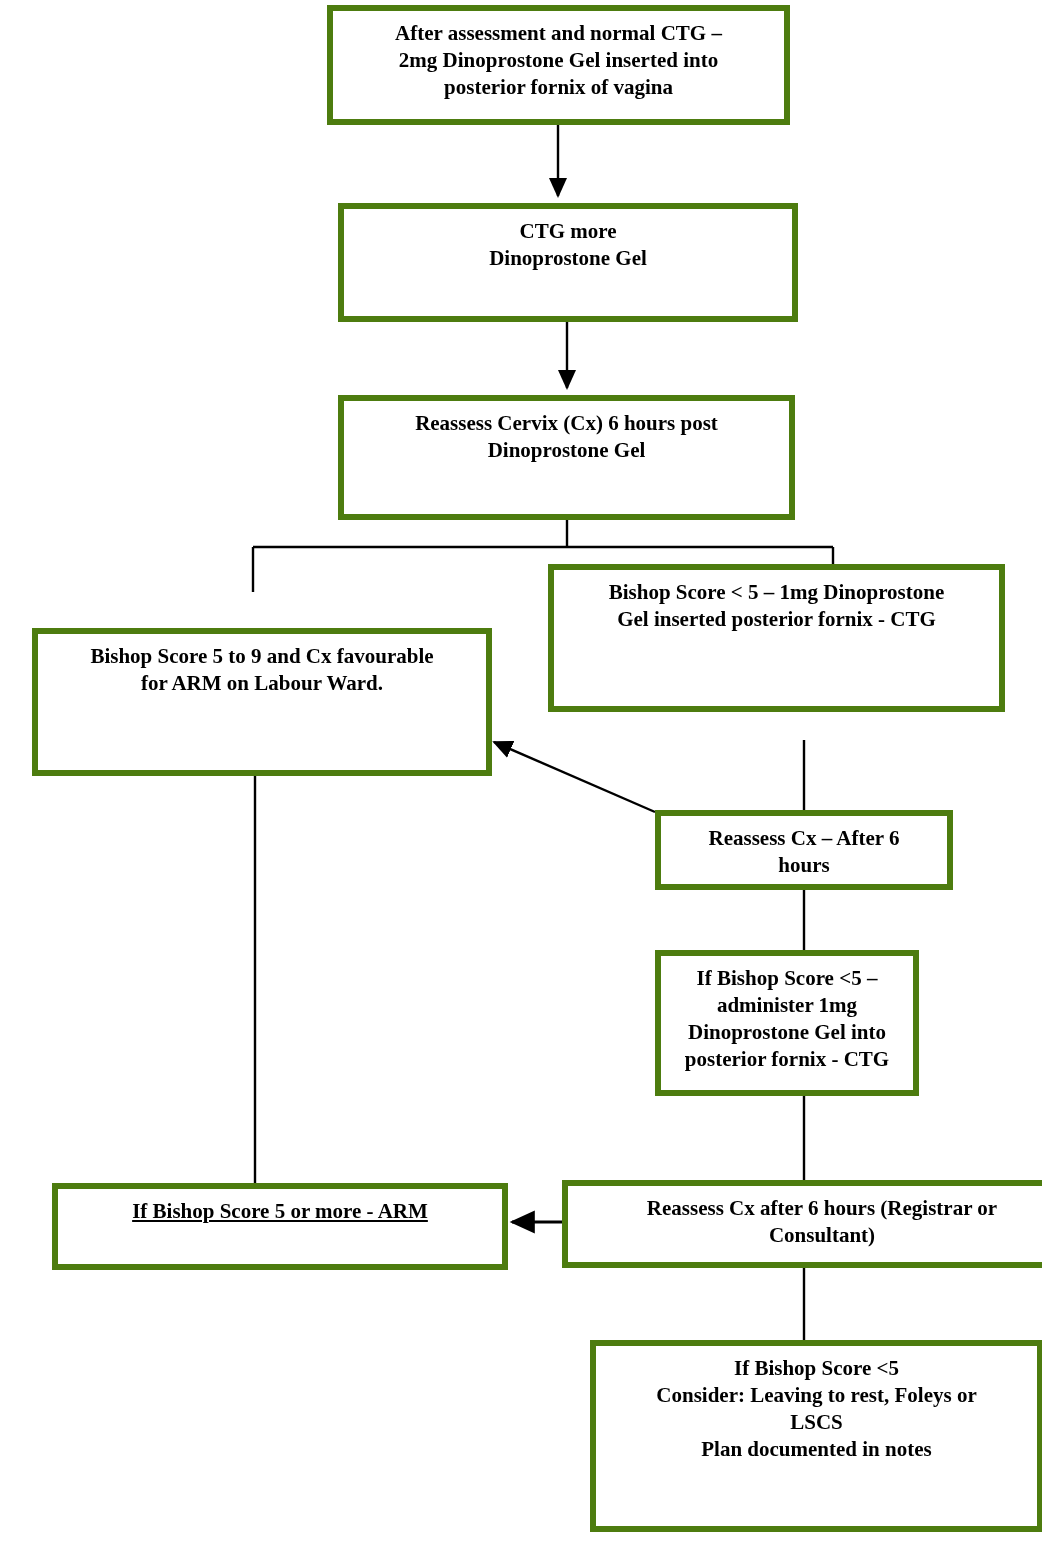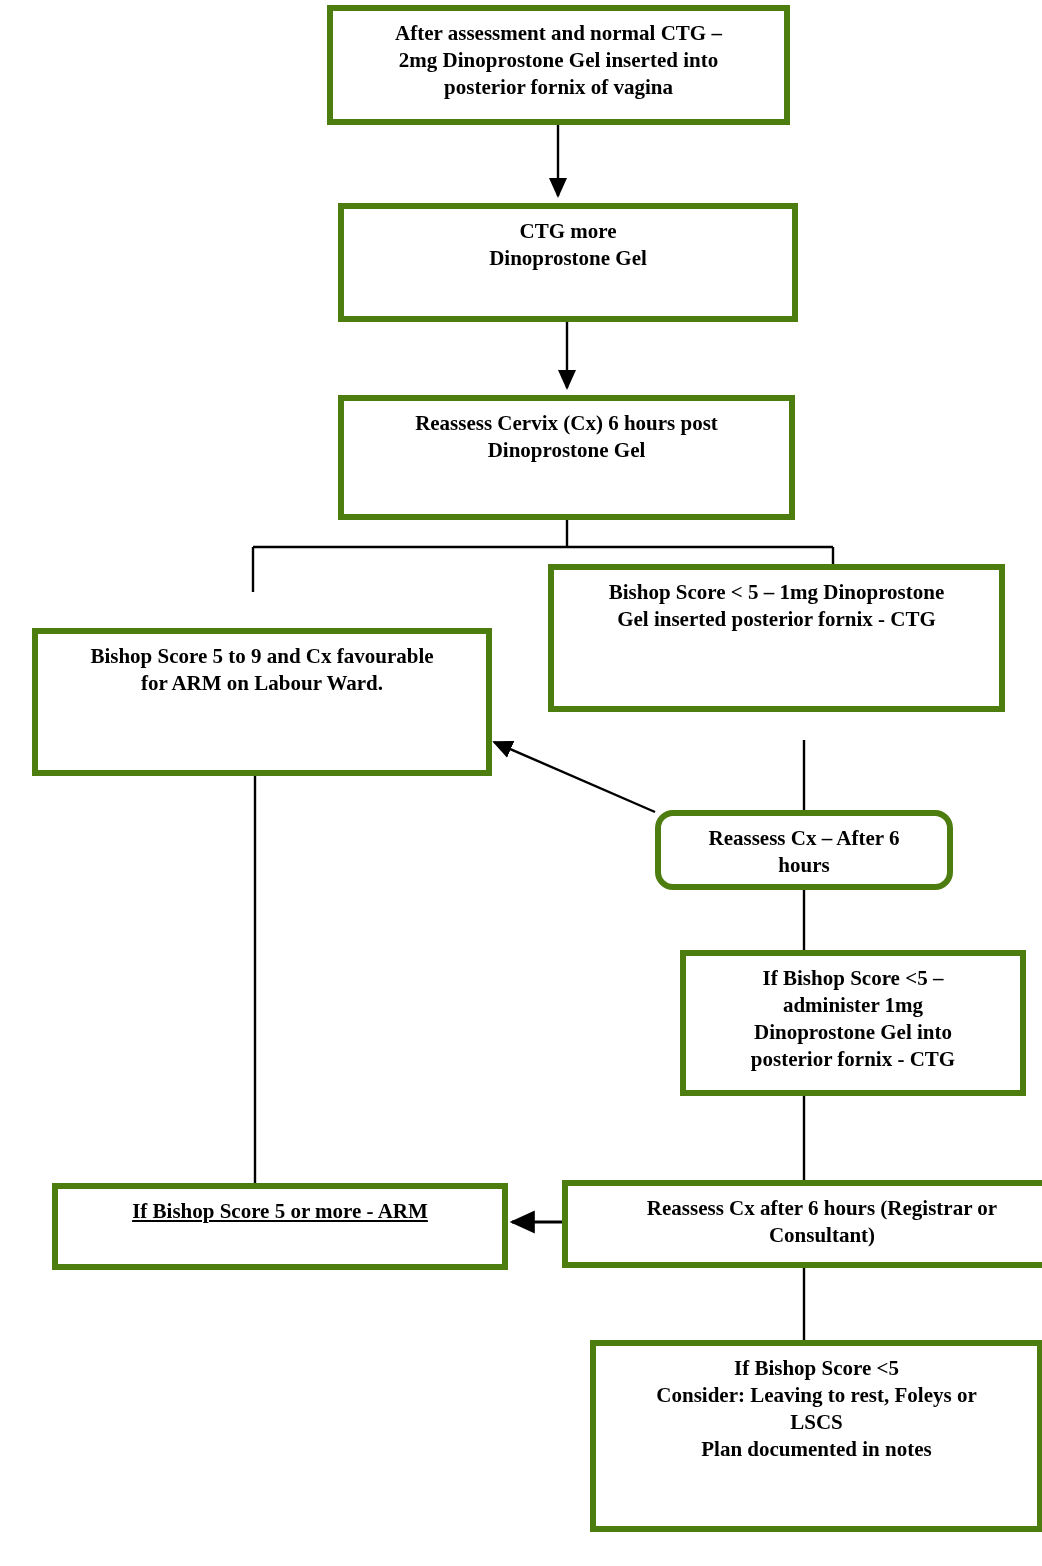--- a/index.html
+++ b/index.html
@@ -86,24 +86,24 @@
 
   <div class="node" style="left:338px; top:395px; width:457px; height:125px;">Reassess Cervix (Cx) 6 hours post
 Dinoprostone Gel</div>
 
   <div class="node" style="left:32px; top:592px; width:460px; height:148px;margin-top:36px;">Bishop Score 5 to 9 and Cx favourable
 for ARM on Labour Ward.</div>
 
   <div class="node" style="left:548px; top:564px; width:457px; height:148px;">Bishop Score &lt; 5 – 1mg Dinoprostone
 Gel inserted posterior fornix - CTG</div>
 
-  <div class="node" style="left:655px; top:810px; width:298px; height:80px;border-radius:18px;">Reassess Cx – After 6
+  <div class="node" style="left:655px; top:810px; width:298px; height:80px;">Reassess Cx – After 6
 hours</div>
 
-  <div class="node" style="left:680px; top:950px; width:346px; height:146px;">If Bishop Score &lt;5 –
+  <div class="node" style="left:655px; top:950px; width:264px; height:146px;">If Bishop Score &lt;5 –
 administer 1mg
 Dinoprostone Gel into
 posterior fornix - CTG</div>
 
   <div class="node" style="left:52px; top:1183px; width:456px; height:87px;text-decoration:underline;">If Bishop Score 5 or more - ARM</div>
 
   <div class="node" style="left:562px; top:1180px; width:520px; height:88px;">Reassess Cx after 6 hours (Registrar or
 Consultant)</div>
 
   <div class="node" style="left:562px; top:1340px; width:453px; height:192px;margin-left:28px;">If Bishop Score &lt;5

